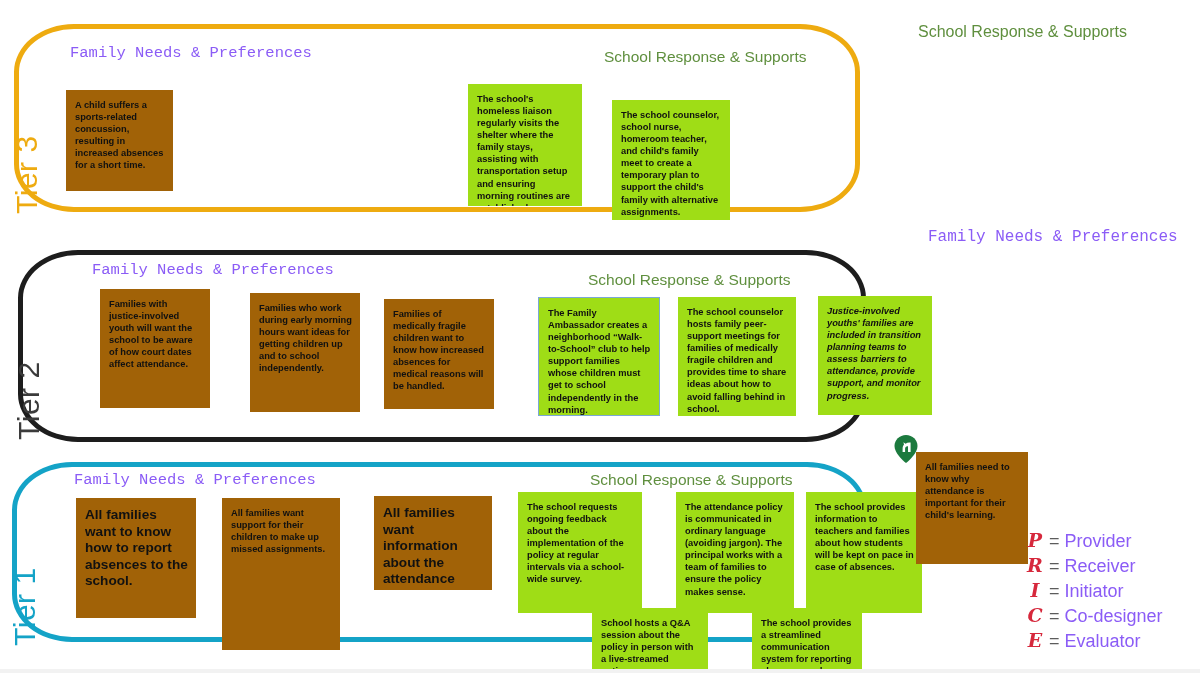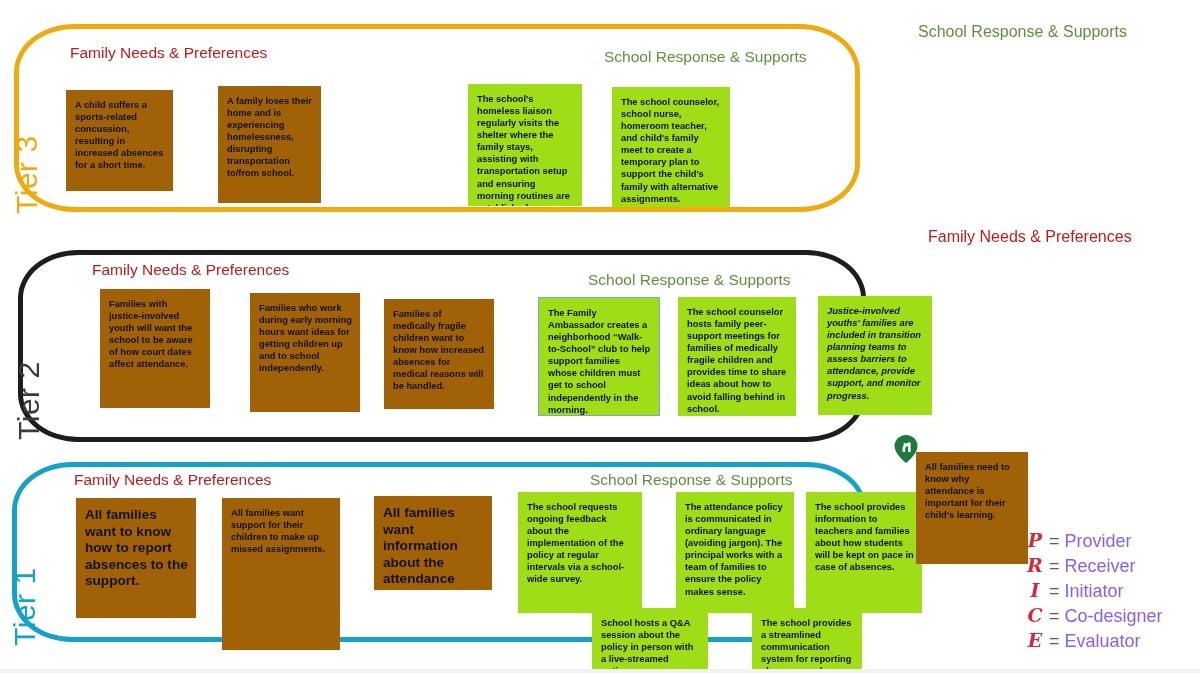--- a/index.html
+++ b/index.html
@@ -58,21 +58,21 @@
   #tier2-label { left: 46px; top: 406px; color: #3b3b3b; }
   #tier1-label { left: 42px; top: 612px; color: #14a3c7; }
 
   
   .col-heading {
     position: absolute;
     font-size: 15.5px;
     white-space: nowrap;
     font-family: "Liberation Sans", sans-serif;
   }
-  .fam-head { color: #b91c1c; }
+  .fam-head { color: #8b5cf6; font-family: Liberation Mono, monospace; }
   .sch-head { color: #5f8f3e; }
 
   
   .note {
     position: absolute;
     box-sizing: border-box;
     font-size: 9.3px;
     line-height: 1.30;
     font-weight: bold;
     color: #111111;
@@ -139,24 +139,23 @@
 
   <div class="col-heading fam-head" style="left:928px; top:228px; font-size:16px;">Family Needs &amp; Preferences</div>
 
   <div id="tier3-box" class="tier-box"></div>
   <div id="tier3-label" class="tier-label">Tier 3</div>
 
   <div class="col-heading fam-head" style="left:70px; top:44px;">Family Needs &amp; Preferences</div>
   <div class="col-heading sch-head" style="left:604px; top:48px;">School Response &amp; Supports</div>
 
   <div class="note pink" style="left:66px; top:90px; width:107px; height:101px;">A child suffers a sports-related concussion, resulting in increased absences for a short time.</div>
-  <div class="note pink" style="left:218px; top:86px; width:103px; height:117px;">A family loses their home and is experiencing homelessness, disrupting transportation to/from school.</div>
 
   <div class="note green" style="left:468px; top:84px; width:114px; height:122px;">The school's homeless liaison regularly visits the shelter where the family stays, assisting with transportation setup and ensuring morning routines are established.</div>
-  <div class="note green" style="left:612px; top:87px; width:118px; height:120px;">The school counselor, school nurse, homeroom teacher, and child's family meet to create a temporary plan to support the child's family with alternative assignments.</div>
+  <div class="note green" style="left:612px; top:100px; width:118px; height:120px;">The school counselor, school nurse, homeroom teacher, and child's family meet to create a temporary plan to support the child's family with alternative assignments.</div>
 
   <div id="tier2-box" class="tier-box"></div>
   <div id="tier2-label" class="tier-label">Tier 2</div>
 
   <div class="col-heading fam-head" style="left:92px; top:261px;">Family Needs &amp; Preferences</div>
   <div class="col-heading sch-head" style="left:588px; top:271px;">School Response &amp; Supports</div>
 
   <div class="note pink" style="left:100px; top:289px; width:110px; height:119px;">Families with justice-involved youth will want the school to be aware of how court dates affect attendance.</div>
   <div class="note pink" style="left:384px; top:299px; width:110px; height:110px;">Families of medically fragile children want to know how increased absences for medical reasons will be handled.</div>
   <div class="note pink" style="left:250px; top:293px; width:110px; height:119px;">Families who work during early morning hours want ideas for getting children up and to school independently.</div>
@@ -164,21 +163,21 @@
   <div class="note green outlined" style="left:538px; top:297px; width:122px; height:119px;">The Family Ambassador creates a neighborhood “Walk-to-School” club to help support families whose children must get to school independently in the morning.</div>
   <div class="note green" style="left:678px; top:297px; width:118px; height:119px;">The school counselor hosts family peer-support meetings for families of medically fragile children and provides time to share ideas about how to avoid falling behind in school.</div>
   <div class="note green" style="left:818px; top:296px; width:114px; height:119px;font-style:italic;">Justice-involved youths' families are included in transition planning teams to assess barriers to attendance, provide support, and monitor progress.</div>
 
   <div id="tier1-box" class="tier-box"></div>
   <div id="tier1-label" class="tier-label">Tier 1</div>
 
   <div class="col-heading fam-head" style="left:74px; top:471px;">Family Needs &amp; Preferences</div>
   <div class="col-heading sch-head" style="left:590px; top:471px;">School Response &amp; Supports</div>
 
-  <div class="note pink big" style="left:76px; top:498px; width:120px; height:120px;">All families want to know how to report absences to the support.</div>
+  <div class="note pink big" style="left:76px; top:498px; width:120px; height:120px;">All families want to know how to report absences to the school.</div>
   <div class="note pink" style="left:222px; top:498px; width:118px; height:152px;">All families want support for their children to make up missed assignments.</div>
   <div class="note pink big" style="left:374px; top:496px; width:118px; height:94px;">All families want information about the attendance policy.</div>
 
   <div class="note green" style="left:518px; top:492px; width:124px; height:121px;">The school requests ongoing feedback about the implementation of the policy at regular intervals via a school-wide survey.</div>
   <div class="note green" style="left:676px; top:492px; width:118px; height:121px;">The attendance policy is communicated in ordinary language (avoiding jargon). The principal works with a team of families to ensure the policy makes sense.</div>
   <div class="note green" style="left:806px; top:492px; width:116px; height:121px;">The school provides information to teachers and families about how students will be kept on pace in case of absences.</div>
 
   <div class="note green" style="left:592px; top:608px; width:116px; height:65px;">School hosts a Q&amp;A session about the policy in person with a live-streamed option.</div>
   <div class="note green" style="left:752px; top:608px; width:110px; height:65px;">The school provides a streamlined communication system for reporting absences and</div>
 

